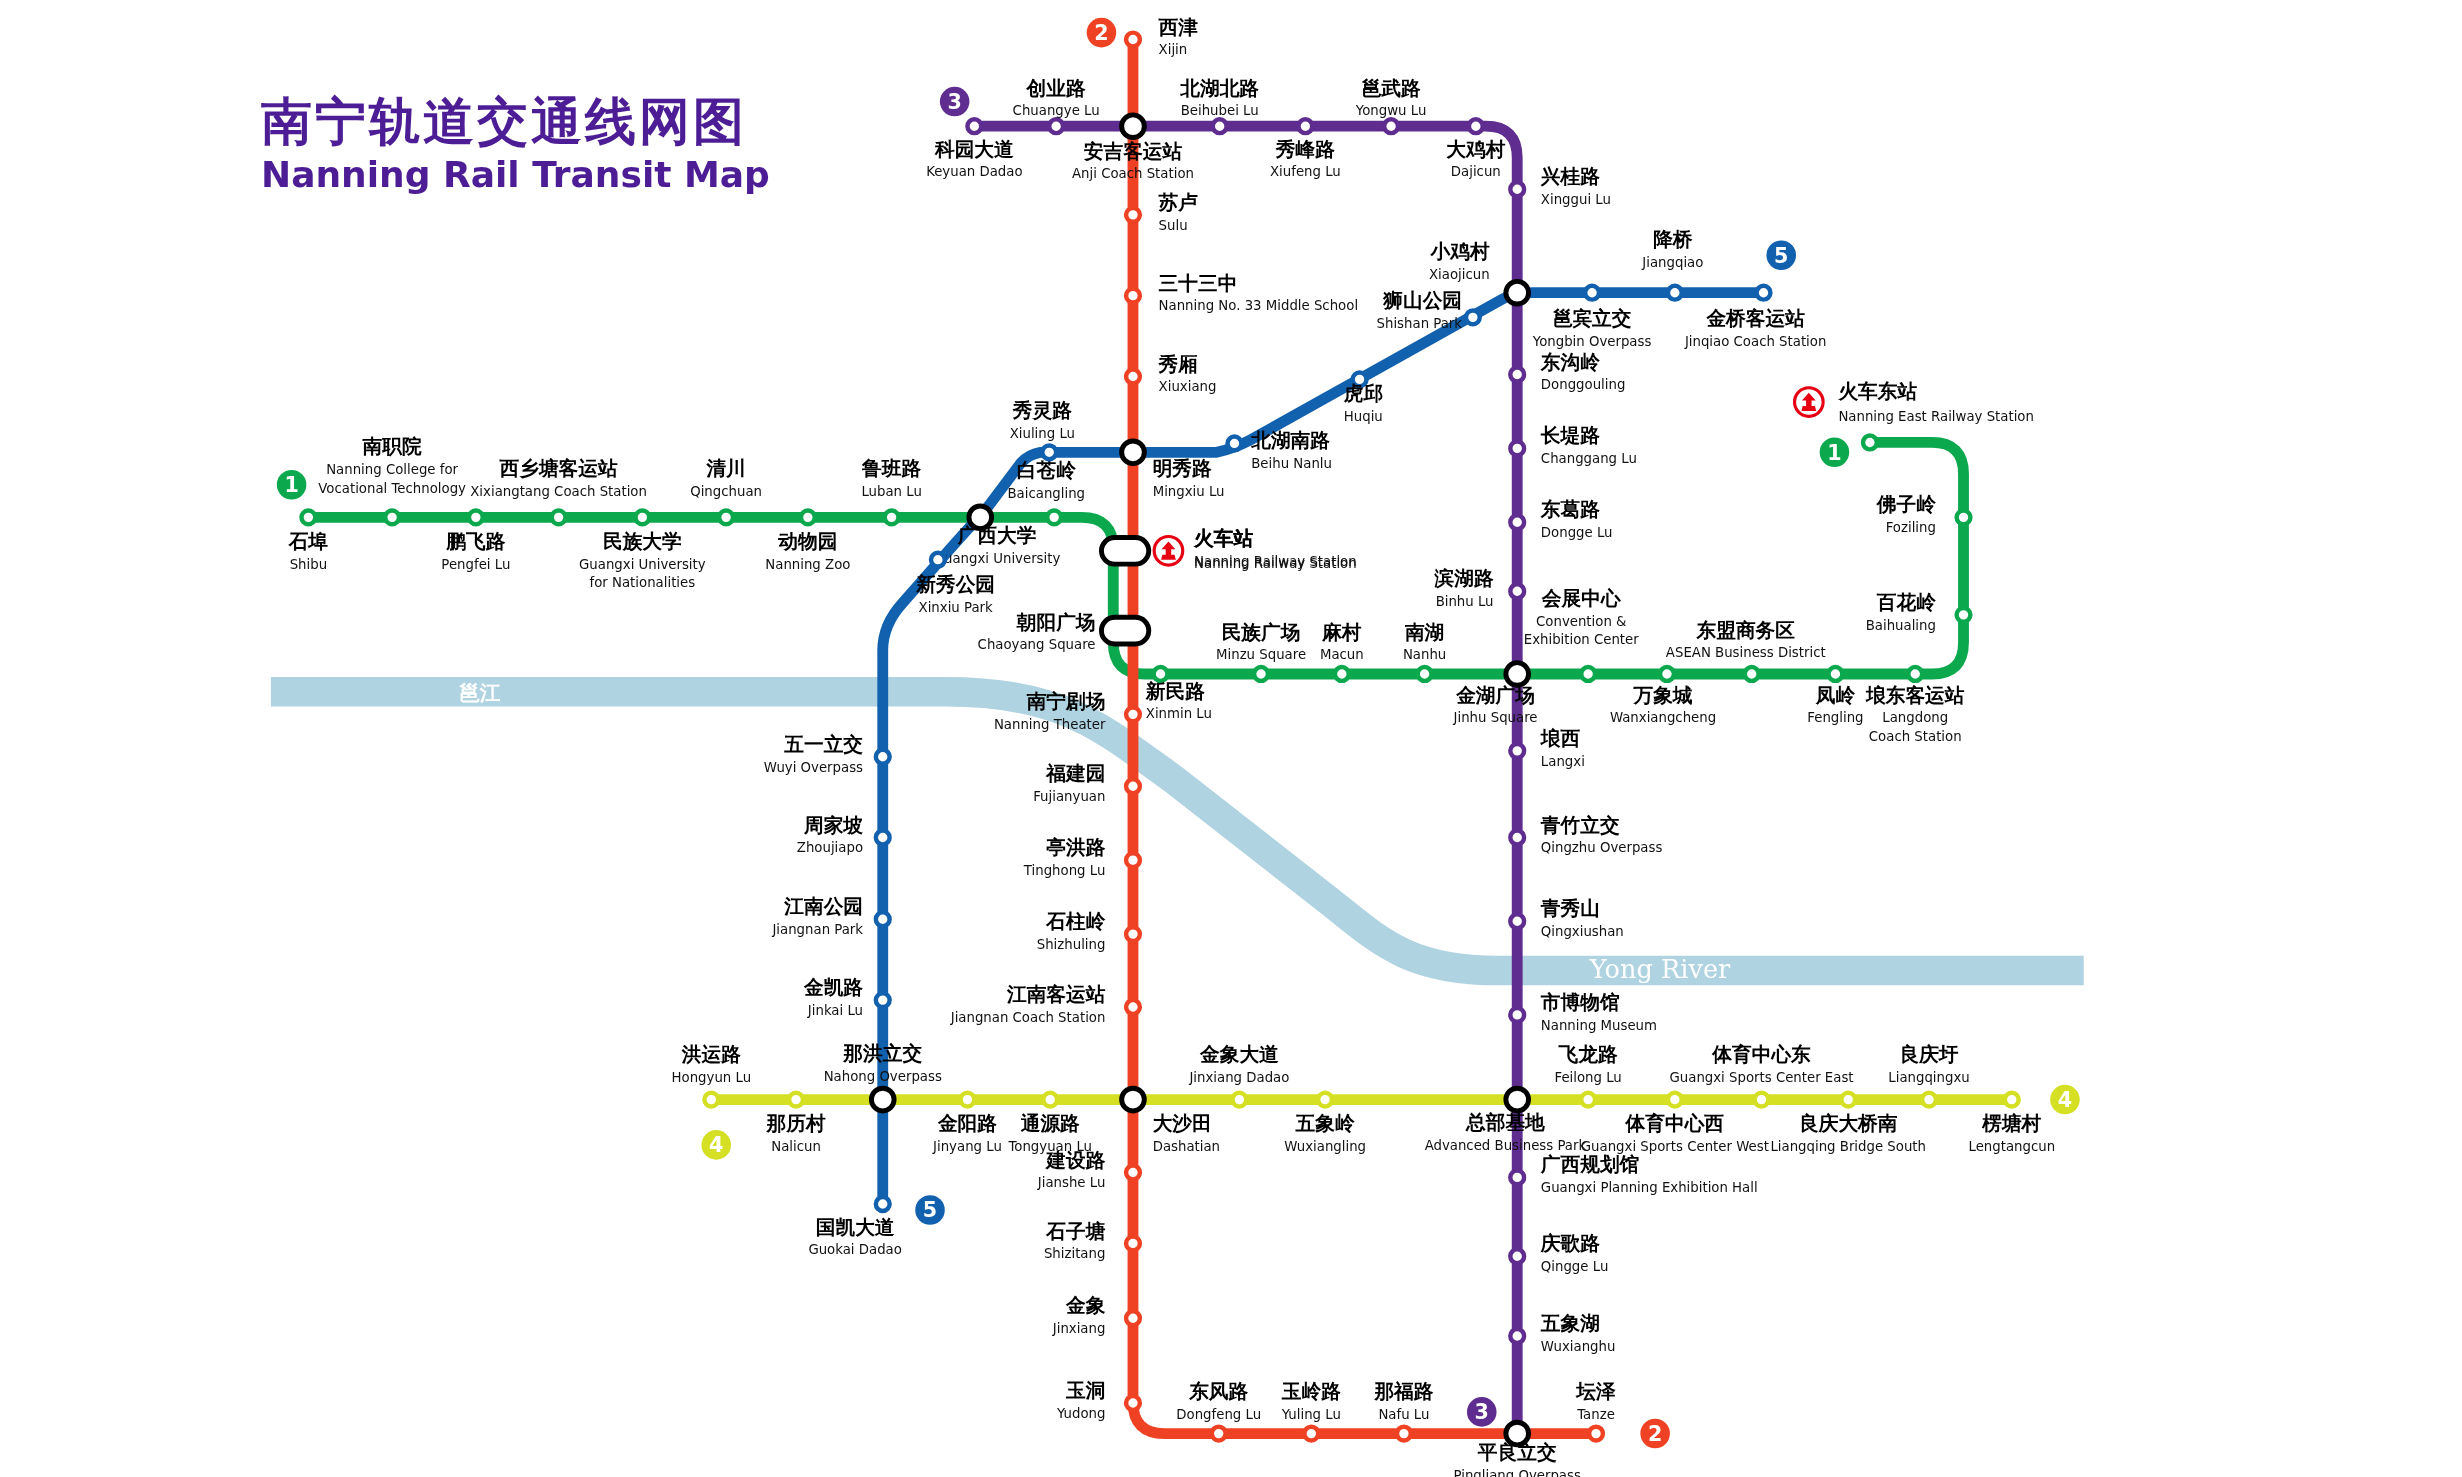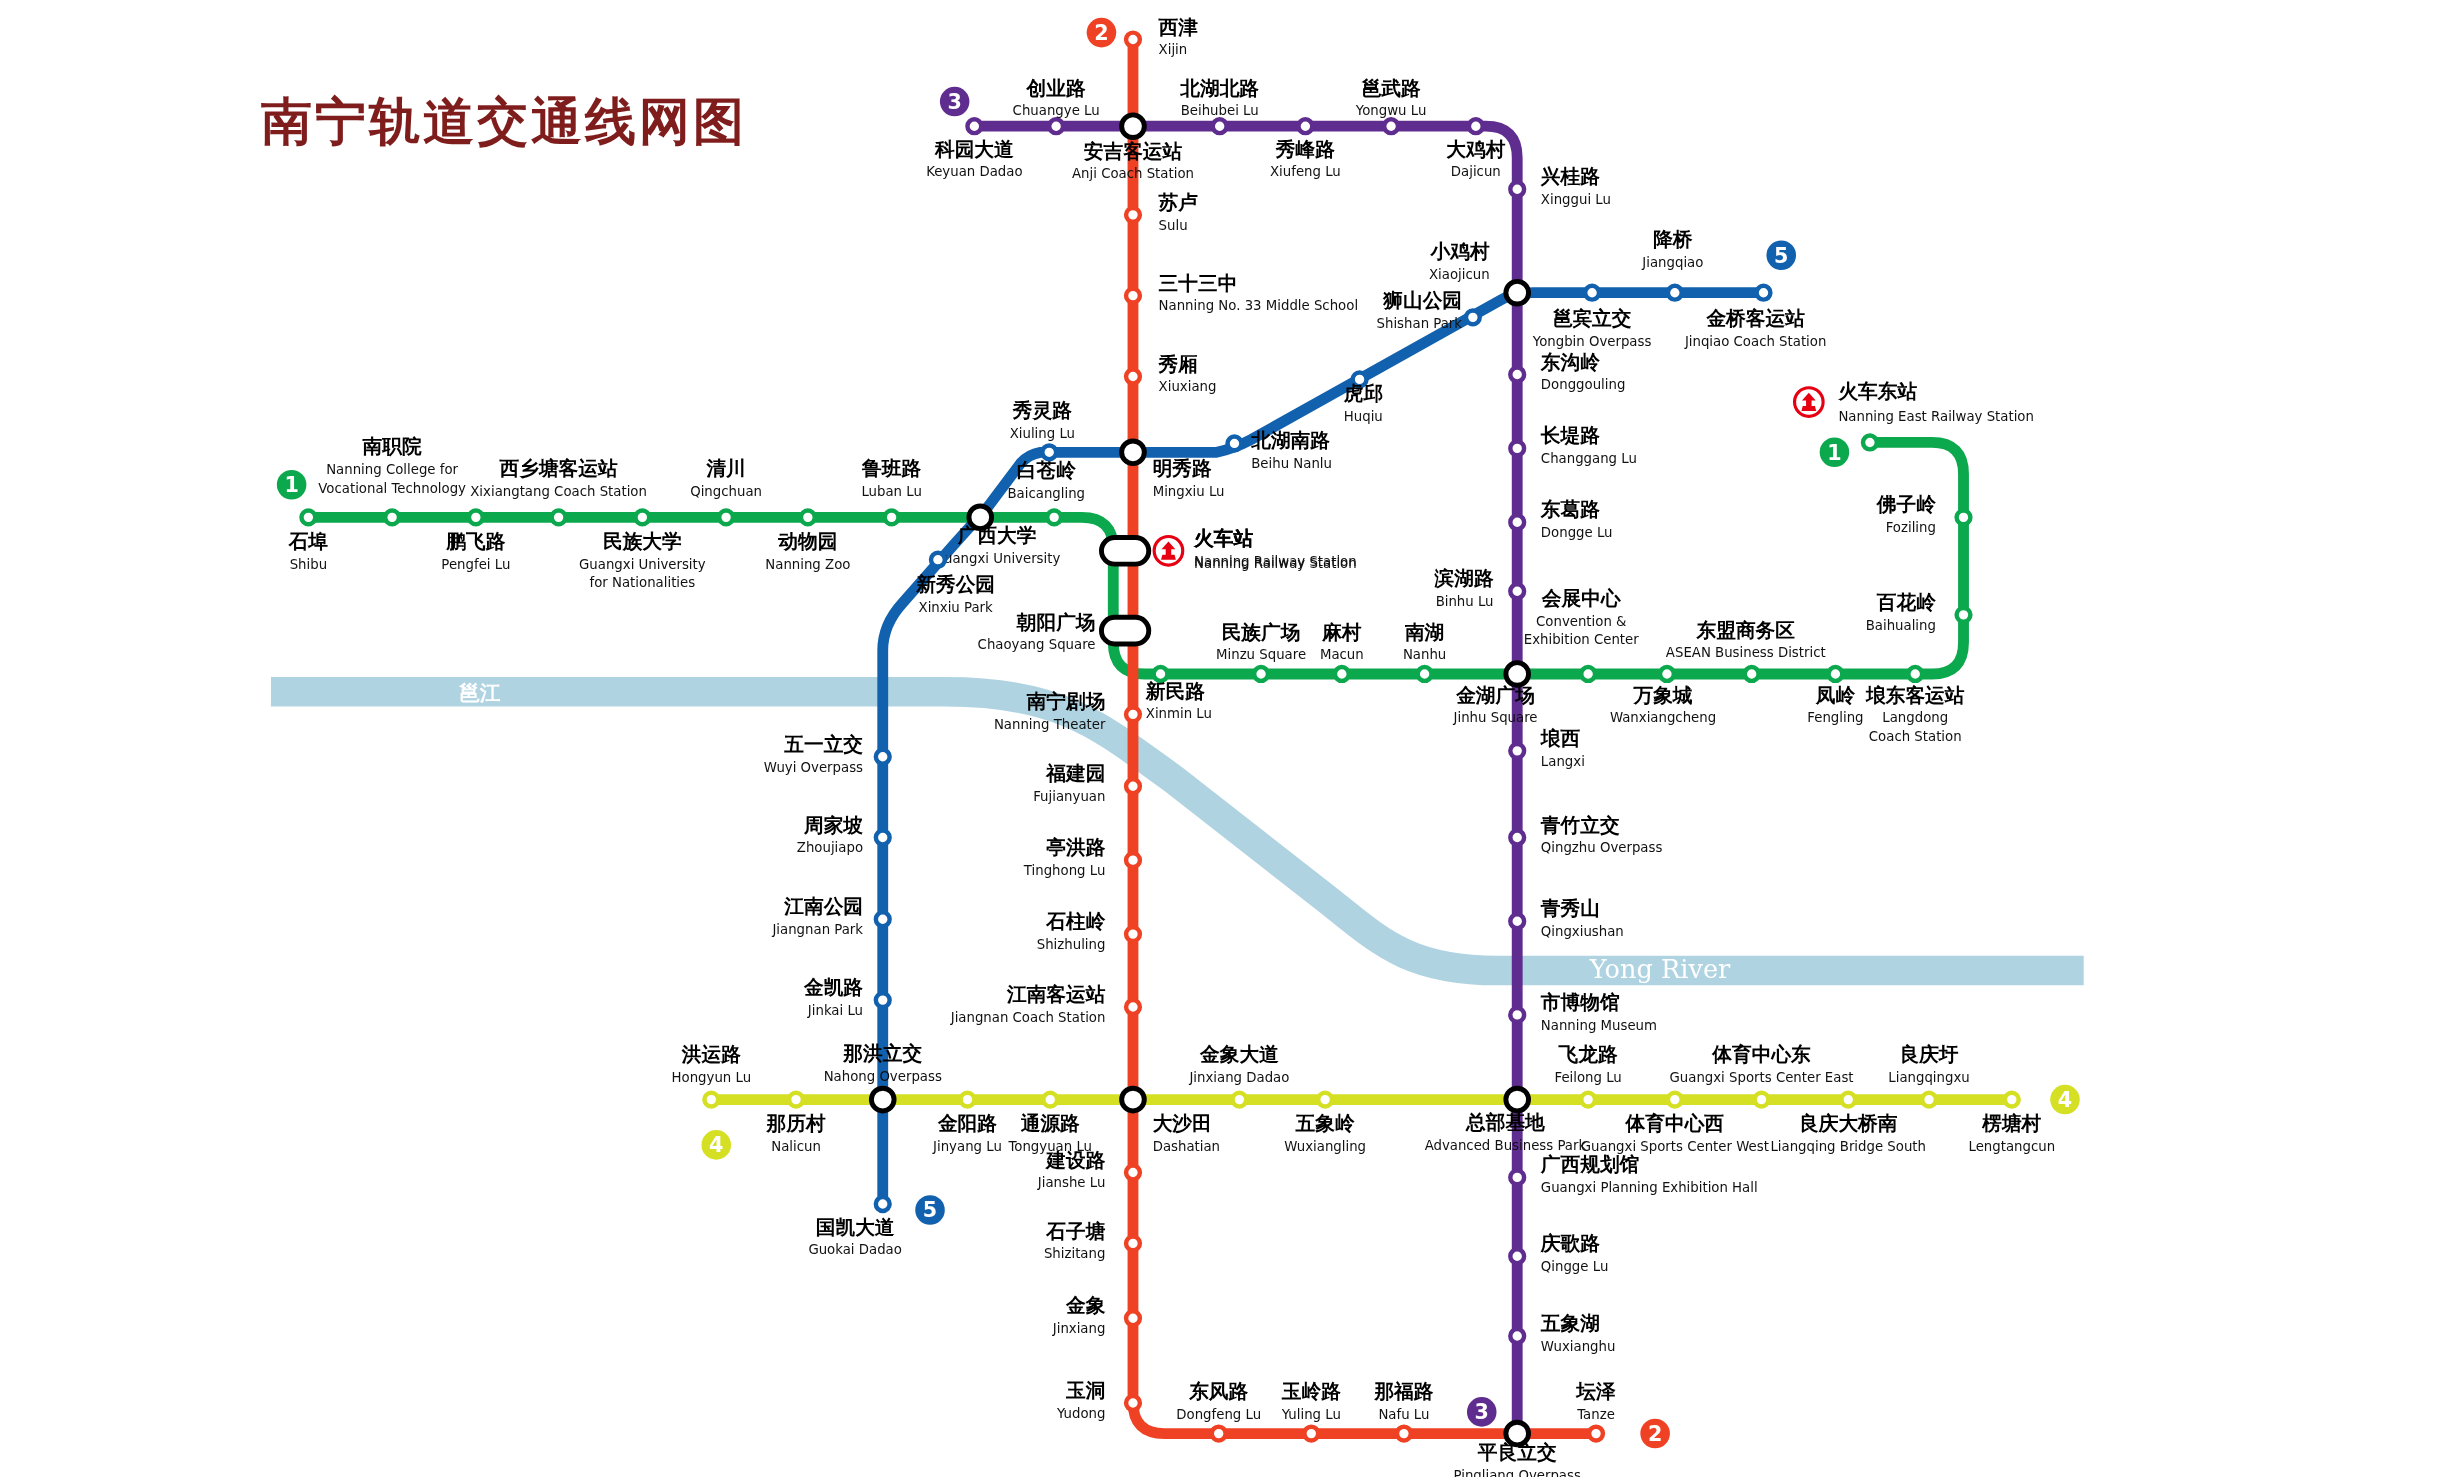--- a/index.html
+++ b/index.html
@@ -1,36 +1,37 @@
 <!DOCTYPE html>
 <html><head>
 <meta charset="utf-8">
 <style>
   html,body{margin:0;padding:0;}
   body{
     width:2463px;height:1478px;background:#ffffff;position:relative;
     font-family:"DejaVu Sans","Liberation Sans",sans-serif;
   }
   #map-root{position:absolute;left:0;top:0;}
-  .title-block{position:absolute;left:261px;top:94px;color:#7f1d1d;}
+  .title-block{position:absolute;left:261px;top:94px;color:#4c1d95;}
   .t-cn{font-size:51px;font-weight:bold;letter-spacing:3px;line-height:1.1;}
   .t-en{font-size:36px;font-weight:bold;letter-spacing:0px;margin-top:3.9px;}
   svg text{fill:#000;}
   .lbl-cn{font-size:20px;font-weight:bold;}
   .lbl-en{font-size:13.5px;font-weight:normal;fill:#111;}
   .badge-num{font-size:21px;font-weight:bold;fill:#fff;}
   .river-cn{font-size:21px;font-weight:bold;fill:#fff;}
   .river-en{font-size:26px;fill:#fff;font-family:"DejaVu Serif","Liberation Serif",serif;}
 </style>
 </head>
 <body>
 
 <div id="map-root">
   <div class="title-block">
     <div class="t-cn">南宁轨道交通线网图</div>
+    <div class="t-en">Nanning Rail Transit Map</div>
   </div>
   <svg id="map-svg" width="2463" height="1478" viewBox="0 0 2500 1500">
       <g>
         <path d="M 275 702 H 960 C 1080 702 1120 740 1190 790 L 1350 915 C 1400 955 1430 985 1520 985 H 2115" fill="none" stroke="#AFD3E0" stroke-width="30" stroke-linecap="butt" stroke-linejoin="round"></path>
         <text x="487" y="710" text-anchor="middle" class="river-cn">邕江</text>
         <text x="1685" y="993" text-anchor="middle" class="river-en">Yong River</text>
       </g>
       <g>
         <path d="M 313 525 H 1098 Q 1130 525 1130 557 V 652 Q 1130 684 1162 684 H 1961 Q 1993 684 1993 652 V 481 Q 1993 449 1961 449 H 1898" fill="none" stroke="#0CA84E" stroke-width="11" stroke-linecap="round" stroke-linejoin="round"></path>
       </g>

